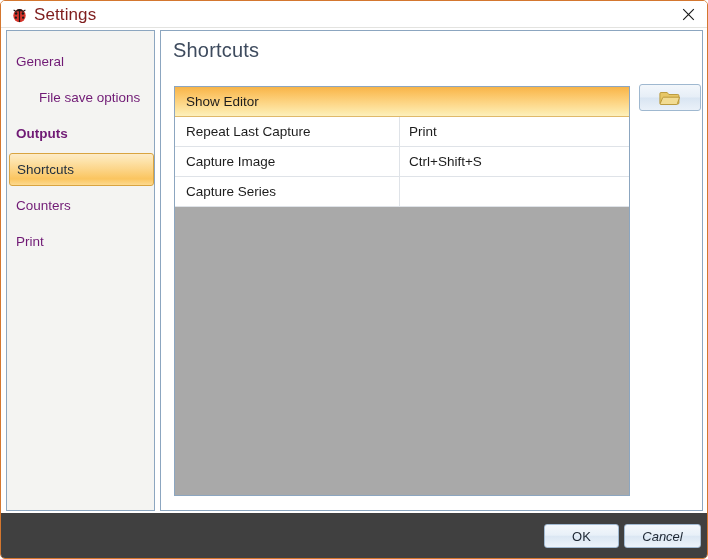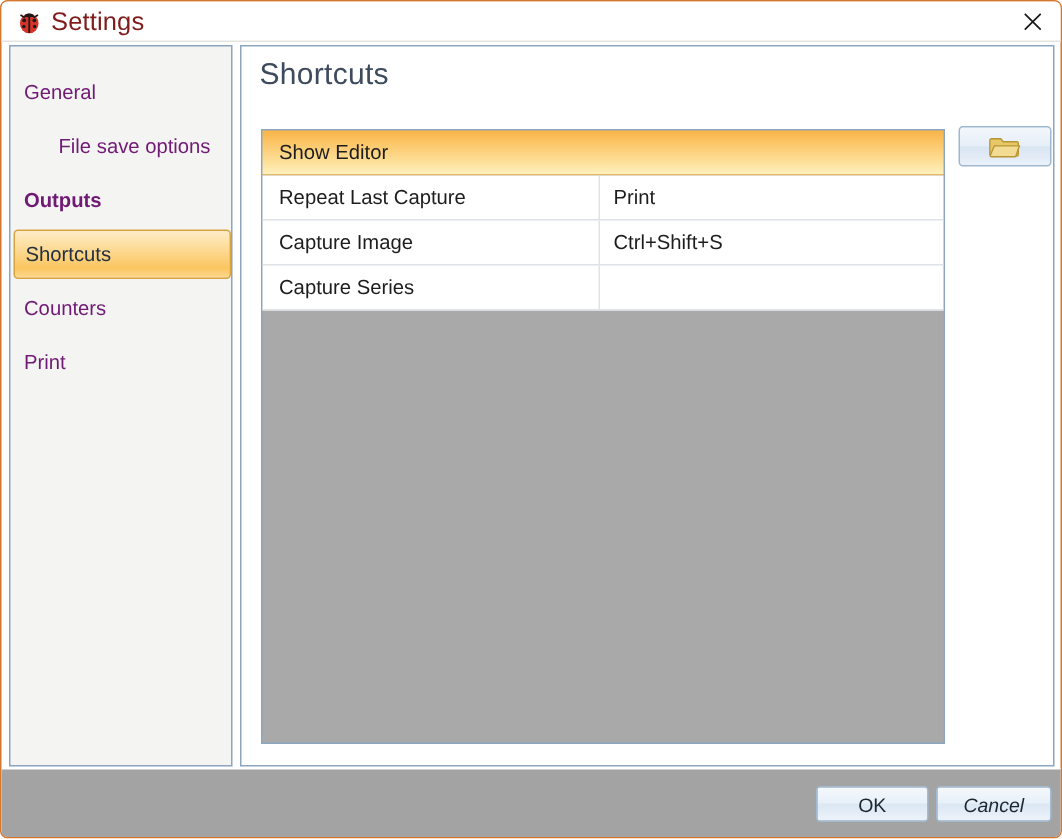--- a/index.html
+++ b/index.html
@@ -129,21 +129,21 @@
     background: linear-gradient(to bottom, #f3f7fb 0%, #e6eef7 48%, #d9e5f2 52%, #eaf1f9 100%);
     border: 1px solid #9fb8d0;
     border-radius: 3px;
     display: flex; align-items: center; justify-content: center;
   }
 
   
   .bottombar {
     position: absolute; left: 0; top: 511px;
     width: 708px; height: 48px;
-    background: #a3a3a3;
+    background: #404040;
     border-top: 1px solid #ffffff;
   }
   .dlg-btn {
     position: absolute; top: 11px;
     width: 75px; height: 24px;
     background: linear-gradient(to bottom, #f4f8fc 0%, #e8f0f8 46%, #dbe7f3 52%, #edf3fa 100%);
     border: 1px solid #a2bad2;
     border-radius: 3px;
     display: flex; align-items: center; justify-content: center;
     font-size: 13px; color: #1d2733;

